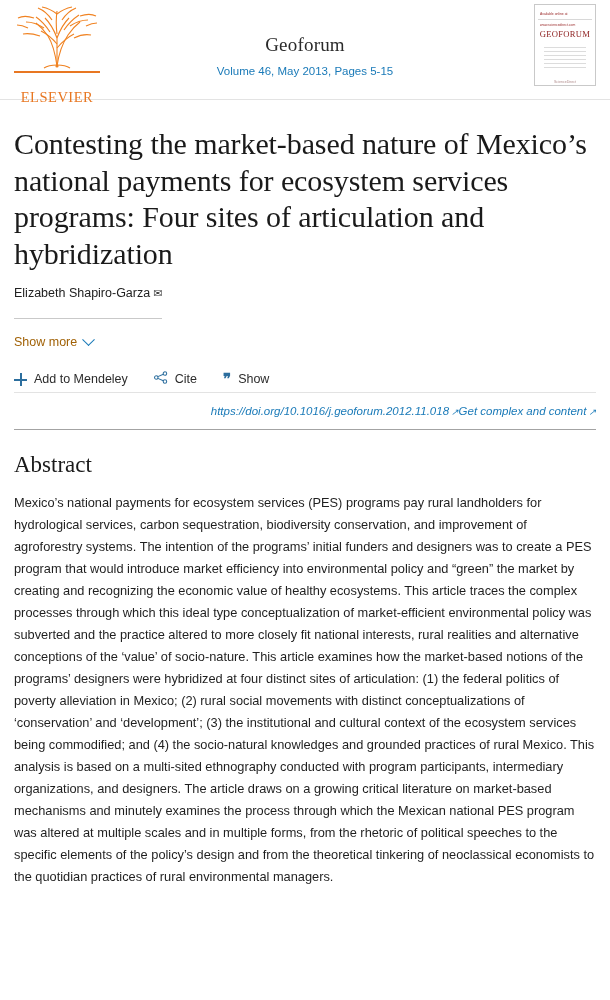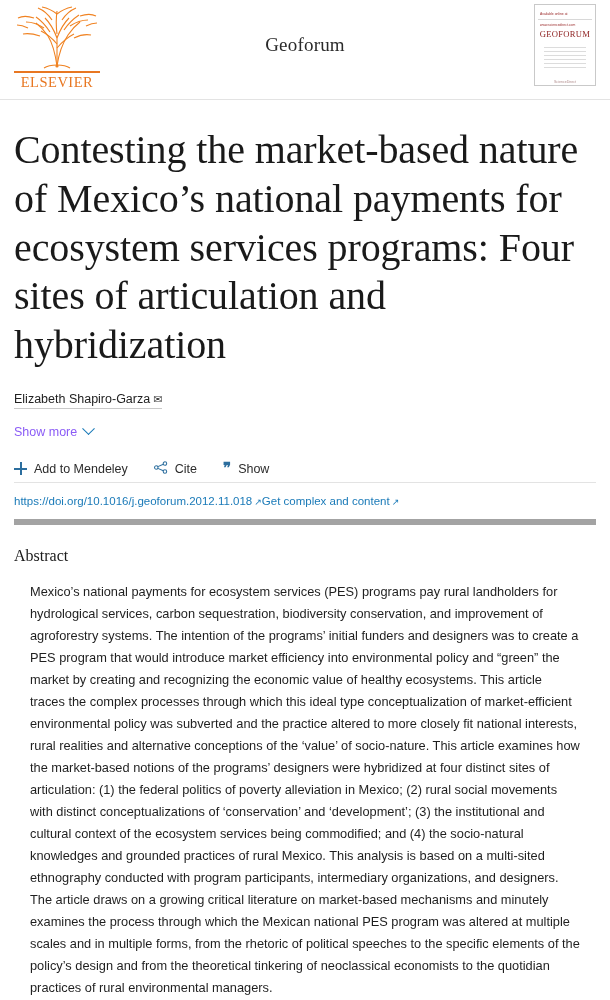--- a/index.html
+++ b/index.html
@@ -33,21 +33,21 @@
     height: 86px;
     text-align: center;
   }
   .elsevier-logo svg { display: block; }
   .elsevier-wordmark {
     font-family: "Liberation Serif", serif;
     font-size: 14.5px;
     letter-spacing: 0.5px;
     color: #e87722;
     border-top: 2px solid #e87722;
-    padding-top: 1px;
+    padding-top: 16px;
     margin-top: 1px;
   }
   .journal-block {
     text-align: center;
     padding-top: 26px;
   }
   .journal-title {
     font-family: "Liberation Serif", serif;
     font-size: 19px;
     color: #2a2a2a;
@@ -100,43 +100,43 @@
     font-size: 3.6px;
     color: #b08c8c;
     margin-top: 12px;
   }
 
   
   .body-wrap { padding: 0 14px; }
   h1.article-title {
     font-family: "Liberation Serif", serif;
     font-weight: 400;
-    font-size: 40px;
+    font-size: 30px;
     line-height: 1.22;
     color: #1a1a1a;
     margin: 26px 0 0 0;
     letter-spacing: -0.1px;
   }
   .authors {
-    margin-top: 22px;
+    margin-top: 14px;
     font-size: 12.5px;
     color: #212121;
     display: inline-block;
     border-bottom: 1px solid #c9c9c9;
-    padding-bottom: 2px;
+    padding-bottom: 18px;
   }
   .authors .env {
     font-size: 11px;
     margin-left: 3px;
     color: #333;
   }
   .show-more {
     margin-top: 16px;
     font-size: 12.5px;
-    color: #8b5cf6;
+    color: #a16207;
     display: flex;
     align-items: center;
     gap: 7px;
     width: fit-content;
     cursor: pointer;
   }
   .chev {
     display: inline-block;
     width: 9px;
     height: 9px;
@@ -172,42 +172,43 @@
   .plus-icon:after { top:6px; left:0; height:1.8px; width:13px; }
   .share-icon { width:14px; height:13px; }
   .quote-icon {
     font-family: "Liberation Serif", serif;
     font-size: 15px; color:#2c6e9e; line-height:1; font-weight:700;
   }
 
   
   .doi-row {
     display: flex;
-    justify-content: flex-start;
+    justify-content: flex-end;
     align-items: center;
     padding: 12px 0 12px 0;
-    border-bottom: 6px solid #a3a3a3;
+    border-bottom: 1px solid #a3a3a3;
     font-size: 11.5px;
+    font-style: italic;
   }
   .doi-link, .rights-link { color: #1a7ab8; cursor: pointer; }
   .ext { font-size: 9px; margin-left: 2px; }
 
   
   h2.abstract-heading {
     font-family: "Liberation Serif", serif;
     font-weight: 400;
-    font-size: 16px;
+    font-size: 23px;
     color: #1a1a1a;
     margin: 22px 0 14px 0;
   }
   p.abstract-text {
     font-size: 12.8px;
     line-height: 1.72;
     color: #1f1f1f;
-    margin: 16px;
+    margin: 0;
     text-align: left;
   }
 </style>
 </head>
 <body>
 
 <div class="page">
 
   <div class="header">
 
@@ -240,20 +241,21 @@
         <g fill="#f08221">
           <circle cx="43" cy="62" r="1.6"></circle>
         </g>
         <path d="M30 64 C36 60 50 60 56 64" stroke="#f08221" stroke-width="1.1" fill="none"></path>
       </svg>
       <div class="elsevier-wordmark">ELSEVIER</div>
     </div>
 
     <div class="journal-block">
       <div class="journal-title">Geoforum</div>
+      <div class="journal-issue">Volume 46, May 2013, Pages 5-15</div>
     </div>
 
     <div class="cover-thumb">
       <div class="cover-top-bar">Available online at www.sciencedirect.com</div>
       <div class="cover-name">GEOFORUM</div>
       <div class="cover-lines">
         <i></i>
           <i></i>
           <i></i>
           <i></i>

